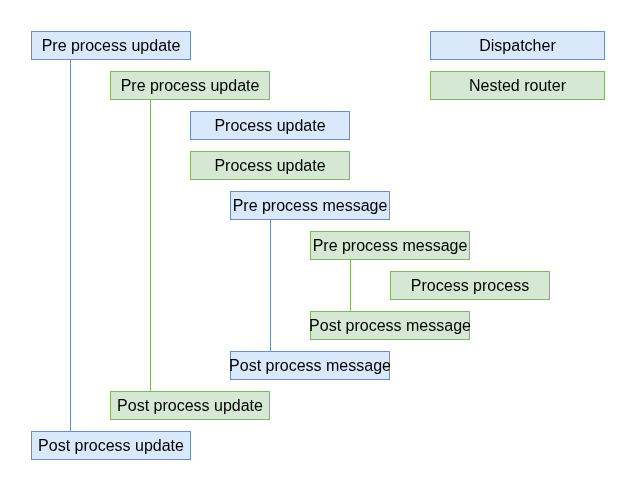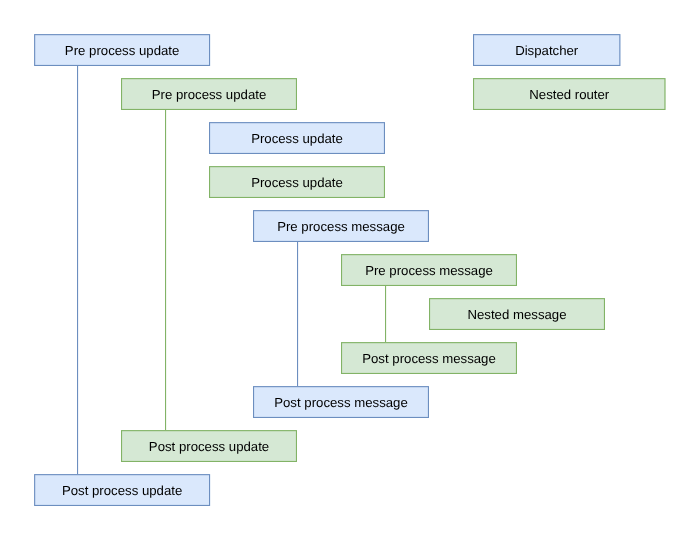--- a/index.html
+++ b/index.html
@@ -19,21 +19,21 @@
     position: absolute;
     inset: 0;
   }
   .node {
     position: absolute;
     box-sizing: border-box;
     border: 1px solid #000;
     display: flex;
     align-items: center;
     justify-content: center;
-    font-size: 12px;
+    font-size: 16px;
     line-height: 1;
     color: var(--text, #000000);
     white-space: nowrap;
   }
   .node.blue {
     background: var(--blue-fill, #dae8fc);
     border-color: var(--blue-border, #6c8ebf);
   }
   .node.green {
     background: var(--green-fill, #d5e8d4);
@@ -69,34 +69,34 @@
       <div class="node green" style="left: 190px; top: 151px; width: 160px; height: 29px;">
         <span>Process update</span>
       </div>
       <div class="node blue" style="left: 230px; top: 191px; width: 160px; height: 29px;">
         <span>Pre process message</span>
       </div>
       <div class="node green" style="left: 310px; top: 231px; width: 160px; height: 29px;">
         <span>Pre process message</span>
       </div>
       <div class="node green" style="left: 390px; top: 271px; width: 160px; height: 29px;">
-        <span>Nested message</span>
+        <span>Process process</span>
       </div>
       <div class="node green" style="left: 310px; top: 311px; width: 160px; height: 29px;">
         <span>Post process message</span>
       </div>
       <div class="node blue" style="left: 230px; top: 351px; width: 160px; height: 29px;">
         <span>Post process message</span>
       </div>
       <div class="node green" style="left: 110px; top: 391px; width: 160px; height: 29px;">
         <span>Post process update</span>
       </div>
       <div class="node blue" style="left: 31px; top: 431px; width: 160px; height: 29px;">
         <span>Post process update</span>
       </div>
-      <div class="node blue" style="left: 430px; top: 31px; width: 134px; height: 29px;">
+      <div class="node blue" style="left: 430px; top: 31px; width: 175px; height: 29px;">
         <span>Dispatcher</span>
       </div>
       <div class="node green" style="left: 430px; top: 71px; width: 175px; height: 29px;">
         <span>Nested router</span>
       </div>
     </div>
 </div>
 
 </body></html>

